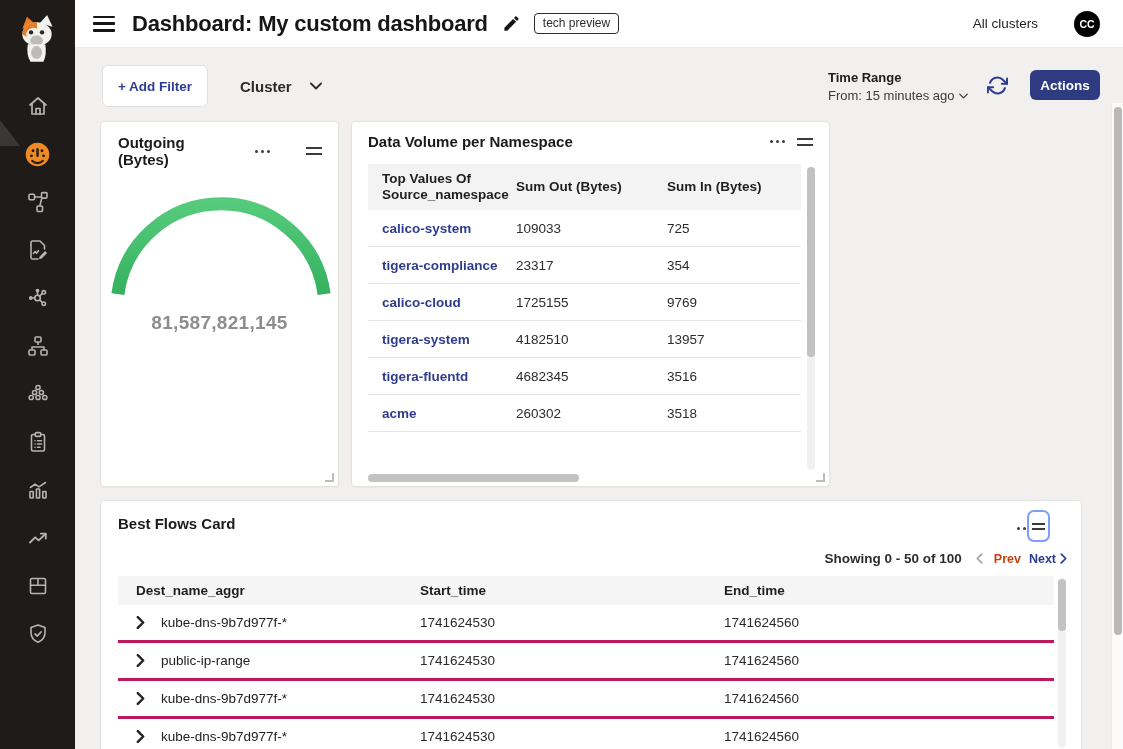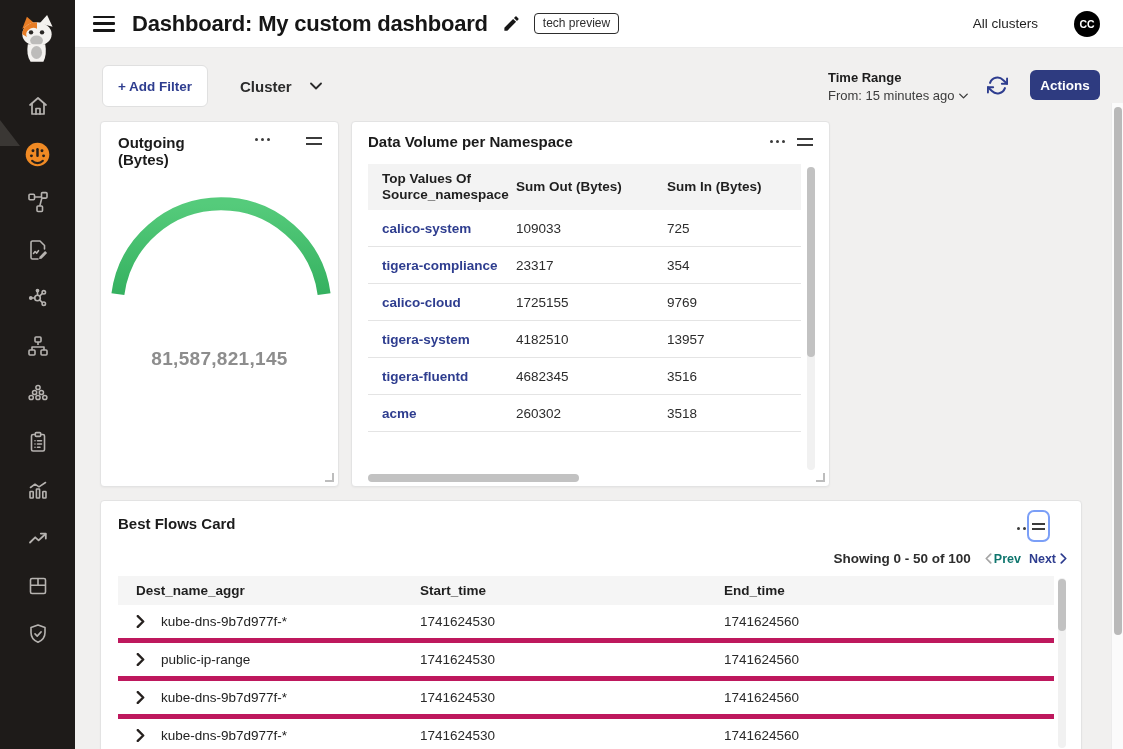--- a/index.html
+++ b/index.html
@@ -52,25 +52,25 @@
     box-shadow:0 1px 2px rgba(0,0,0,.04); }
   .card-title { font-size:15px; font-weight:bold; color:#1b1b1b; }
   .dots-menu { display:flex; gap:3px; cursor:pointer; padding:4px 2px; }
   .dots-menu i { width:3px; height:3px; border-radius:50%; background:#3b3b3b; }
   .drag-handle { display:flex; flex-direction:column; gap:4px; cursor:grab; padding:3px 0; }
   .drag-handle i { width:16px; height:2px; background:#3b3b3b; }
   .resize-corner { position:absolute; right:4px; bottom:4px; width:9px; height:9px;
     border-right:2px solid #bdbdbd; border-bottom:2px solid #bdbdbd; cursor:nwse-resize; }
 
   #gauge-card { left:25px; top:73px; width:239px; height:366px; }
-  #gauge-card .card-head { display:flex; align-items:flex-start; padding:12px 16px 0 17px;gap:24px; }
+  #gauge-card .card-head { display:flex; align-items:center; padding:12px 16px 0 17px;gap:24px; }
   #gauge-card .dots-menu { margin-left:auto; margin-right:10px; }
   .gauge-svg { position:absolute; left:0; top:56px; width:239px; height:160px; }
   .gauge-value { position:absolute; left:0; top:190px; width:100%; text-align:center;
-    font-size:19px; font-weight:bold; color:#8d8d8d; letter-spacing:.3px;margin-top:36px; }
+    font-size:19px; font-weight:bold; color:#8d8d8d; letter-spacing:.3px; }
 
   #ns-card { left:276px; top:73px; width:479px; height:366px; }
   #ns-card .card-head { display:flex; align-items:center; padding:11px 16px 0 16px; }
   #ns-card .dots-menu { margin-left:auto; margin-right:10px; }
   .ns-table { position:absolute; left:16px; top:42px; width:433px; }
   .ns-hrow { display:flex; background:#f3f3f3; height:46px; align-items:center; }
   .ns-hrow .c1, .ns-row .c1 { width:134px; padding-left:14px; }
   .ns-hrow .c2, .ns-row .c2 { width:151px; padding-left:14px; }
   .ns-hrow .c3, .ns-row .c3 { width:148px; padding-left:14px; }
   .ns-hrow div { font-size:13.5px; font-weight:bold; color:#1f1f1f; line-height:1.2; }
@@ -84,29 +84,29 @@
 
   #flows-card { left:25px; top:452px; width:982px; height:305px; }
   #flows-card .card-head { display:flex; align-items:flex-start; padding:14px 0 0 17px; }
   #flows-card .dots-menu { position:absolute; right:47px; top:22px; }
   .handle-ring { position:absolute; right:31px; top:9px; width:23px; height:32px; border:2px solid #7b9ff7;
     border-radius:7px; background:#fff; display:flex; align-items:center; justify-content:center; cursor:grab; }
   .handle-ring .drag-handle { gap:3px; }
   .handle-ring .drag-handle i { width:13px; }
   .flows-pager { position:absolute; right:14px; top:50px; display:flex; align-items:center; gap:8px; }
   .showing { font-size:13.5px; font-weight:bold; color:#2d2d2d; margin-right:6px; }
-  .prev-btn { display:flex; align-items:center; gap:2px; font-size:12.5px; font-weight:bold; color:#0f766e; cursor:default; }
+  .prev-btn { display:flex; align-items:center; gap:11px; font-size:12.5px; font-weight:bold; color:#c2410c; cursor:default; }
   .next-btn { display:flex; align-items:center; gap:4px; font-size:12.5px; font-weight:bold; color:#2e3d8f; cursor:pointer; }
   .flows-table { position:absolute; left:17px; top:75px; width:936px; }
   .fl-hrow { display:flex; background:#f5f5f5; height:29px; align-items:center; }
   .fl-hrow .f1 { width:302px; padding-left:18px; }
   .fl-hrow .f2 { width:304px; }
   .fl-hrow .f3 { flex:1; }
   .fl-hrow div { font-size:13.5px; font-weight:bold; color:#1f1f1f; }
-  .fl-row { display:flex; height:38px; align-items:center; border-bottom:5px solid #be185d; }
+  .fl-row { display:flex; height:38px; align-items:center; border-bottom:3px solid #be185d; }
   .fl-row .f1 { width:302px; padding-left:18px; display:flex; align-items:center; gap:16px; }
   .fl-row .f2 { width:304px; }
   .fl-row .f3 { flex:1; }
   .fl-dest { font-size:13.5px; color:#222; }
   .fl-num { font-size:13.5px; color:#2a2a2a; }
   .row-chevron { display:flex; cursor:pointer; }
   .fl-vscroll { position:absolute; left:957px; top:77px; width:8px; height:170px; background:#f1f1f1; border-radius:4px; }
   .fl-vscroll .thumb { position:absolute; left:0; top:1px; width:8px; height:52px; background:#c2c2c2; border-radius:4px; cursor:pointer; }
 
   .page-scrollbar { position:absolute; right:0; top:55px; bottom:0; width:12px; background:#fbfbfb; border-left:1px solid #ececec; }

